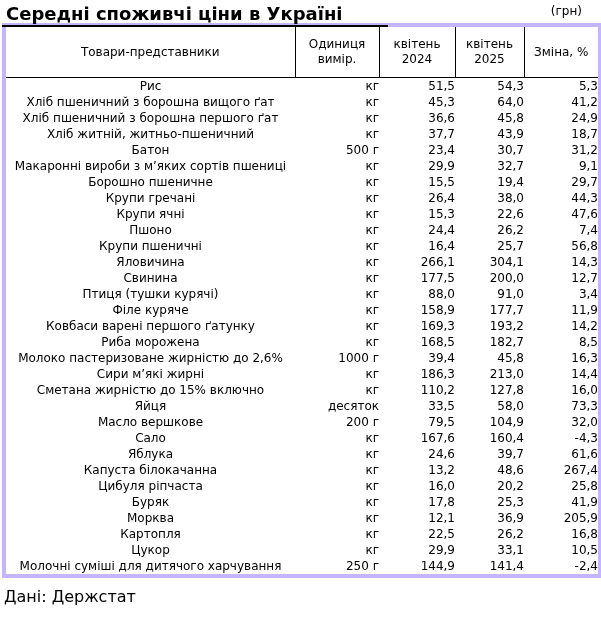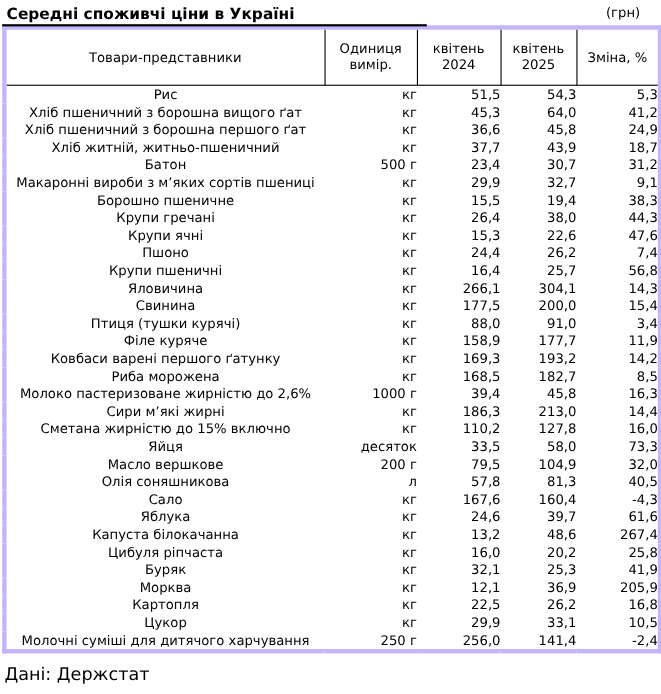--- a/index.html
+++ b/index.html
@@ -12,21 +12,21 @@
   }
   .page { position: relative; width: 601px; height: 631px; background: #fff; }
 
   .title-bar { position: relative; height: 21px; padding-top: 2px; }
   .title {
     display: inline-block;
     box-sizing: border-box;
     width: 386px;
     margin-left: 2px;
     padding: 1px 0 1px 4px;
-    font-size: 14px;
+    font-size: 18px;
     font-weight: bold;
     border-bottom: 2px solid #000;
     white-space: nowrap;
   }
   .currency-note {
     position: absolute;
     right: 19px;
     top: 4px;
     font-size: 12px;
   }
@@ -135,21 +135,21 @@
     <td class="c-unit">кг</td>
     <td class="c-num">29,9</td>
     <td class="c-num">32,7</td>
     <td class="c-num">9,1</td>
   </tr>
         <tr>
     <td class="c-name">Борошно пшеничне</td>
     <td class="c-unit">кг</td>
     <td class="c-num">15,5</td>
     <td class="c-num">19,4</td>
-    <td class="c-num">38,3</td>
+    <td class="c-num">29,7</td>
   </tr>
         <tr class="bold">
     <td class="c-name">Крупи гречані</td>
     <td class="c-unit">кг</td>
     <td class="c-num">26,4</td>
     <td class="c-num">38,0</td>
     <td class="c-num">44,3</td>
   </tr>
         <tr>
     <td class="c-name">Крупи ячні</td>
@@ -177,21 +177,21 @@
     <td class="c-unit">кг</td>
     <td class="c-num">266,1</td>
     <td class="c-num">304,1</td>
     <td class="c-num">14,3</td>
   </tr>
         <tr>
     <td class="c-name">Свинина</td>
     <td class="c-unit">кг</td>
     <td class="c-num">177,5</td>
     <td class="c-num">200,0</td>
-    <td class="c-num">15,4</td>
+    <td class="c-num">12,7</td>
   </tr>
         <tr>
     <td class="c-name">Птиця (тушки курячі)</td>
     <td class="c-unit">кг</td>
     <td class="c-num">88,0</td>
     <td class="c-num">91,0</td>
     <td class="c-num">3,4</td>
   </tr>
         <tr>
     <td class="c-name">Філе куряче</td>
@@ -243,27 +243,20 @@
     <td class="c-num">73,3</td>
   </tr>
         <tr class="bold">
     <td class="c-name">Масло вершкове</td>
     <td class="c-unit">200 г</td>
     <td class="c-num">79,5</td>
     <td class="c-num">104,9</td>
     <td class="c-num">32,0</td>
   </tr>
         <tr class="bold">
-    <td class="c-name">Олія соняшникова</td>
-    <td class="c-unit">л</td>
-    <td class="c-num">57,8</td>
-    <td class="c-num">81,3</td>
-    <td class="c-num">40,5</td>
-  </tr>
-        <tr class="bold">
     <td class="c-name">Сало</td>
     <td class="c-unit">кг</td>
     <td class="c-num">167,6</td>
     <td class="c-num">160,4</td>
     <td class="c-num">-4,3</td>
   </tr>
         <tr class="bold">
     <td class="c-name">Яблука</td>
     <td class="c-unit">кг</td>
     <td class="c-num">24,6</td>
@@ -280,21 +273,21 @@
         <tr>
     <td class="c-name">Цибуля ріпчаста</td>
     <td class="c-unit">кг</td>
     <td class="c-num">16,0</td>
     <td class="c-num">20,2</td>
     <td class="c-num">25,8</td>
   </tr>
         <tr>
     <td class="c-name">Буряк</td>
     <td class="c-unit">кг</td>
-    <td class="c-num">32,1</td>
+    <td class="c-num">17,8</td>
     <td class="c-num">25,3</td>
     <td class="c-num">41,9</td>
   </tr>
         <tr class="bold">
     <td class="c-name">Морква</td>
     <td class="c-unit">кг</td>
     <td class="c-num">12,1</td>
     <td class="c-num">36,9</td>
     <td class="c-num">205,9</td>
   </tr>
@@ -308,21 +301,21 @@
         <tr class="bold">
     <td class="c-name">Цукор</td>
     <td class="c-unit">кг</td>
     <td class="c-num">29,9</td>
     <td class="c-num">33,1</td>
     <td class="c-num">10,5</td>
   </tr>
         <tr>
     <td class="c-name">Молочні суміші для дитячого харчування</td>
     <td class="c-unit">250 г</td>
-    <td class="c-num">256,0</td>
+    <td class="c-num">144,9</td>
     <td class="c-num">141,4</td>
     <td class="c-num">-2,4</td>
   </tr>
       </tbody>
   </table>
 
   <div class="source-note">Дані: Держстат</div>
 
 </div>
 

